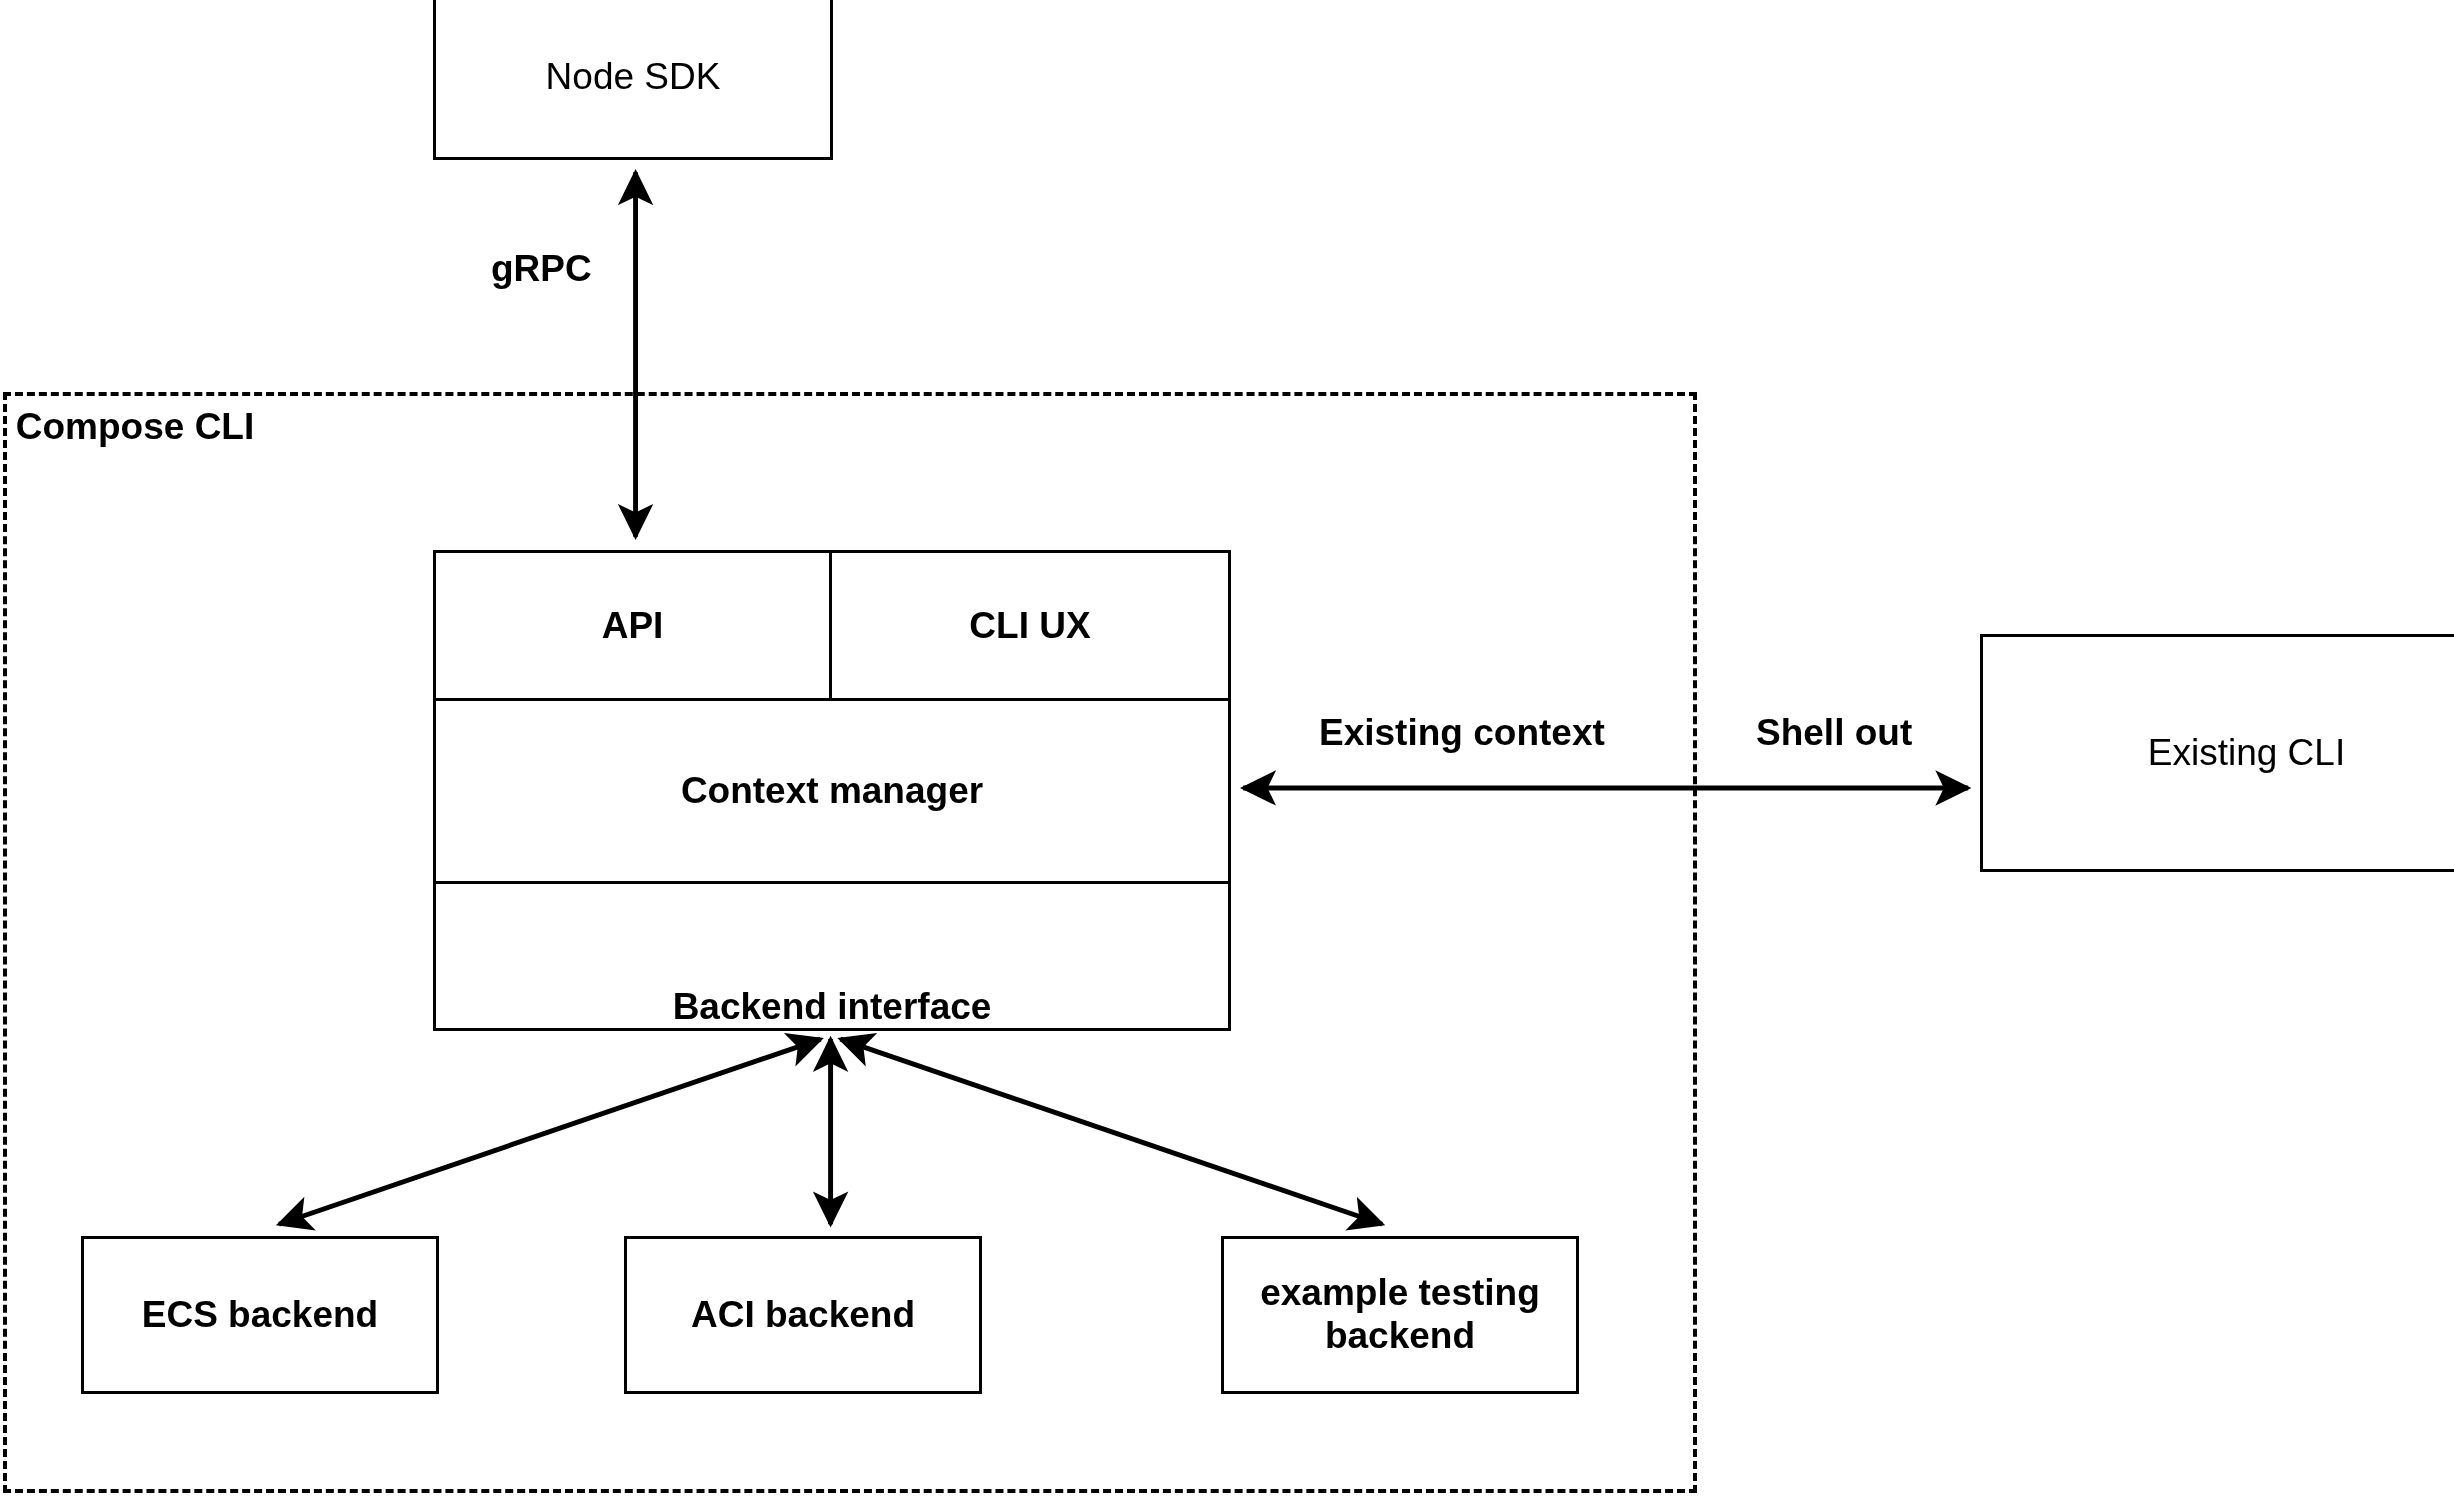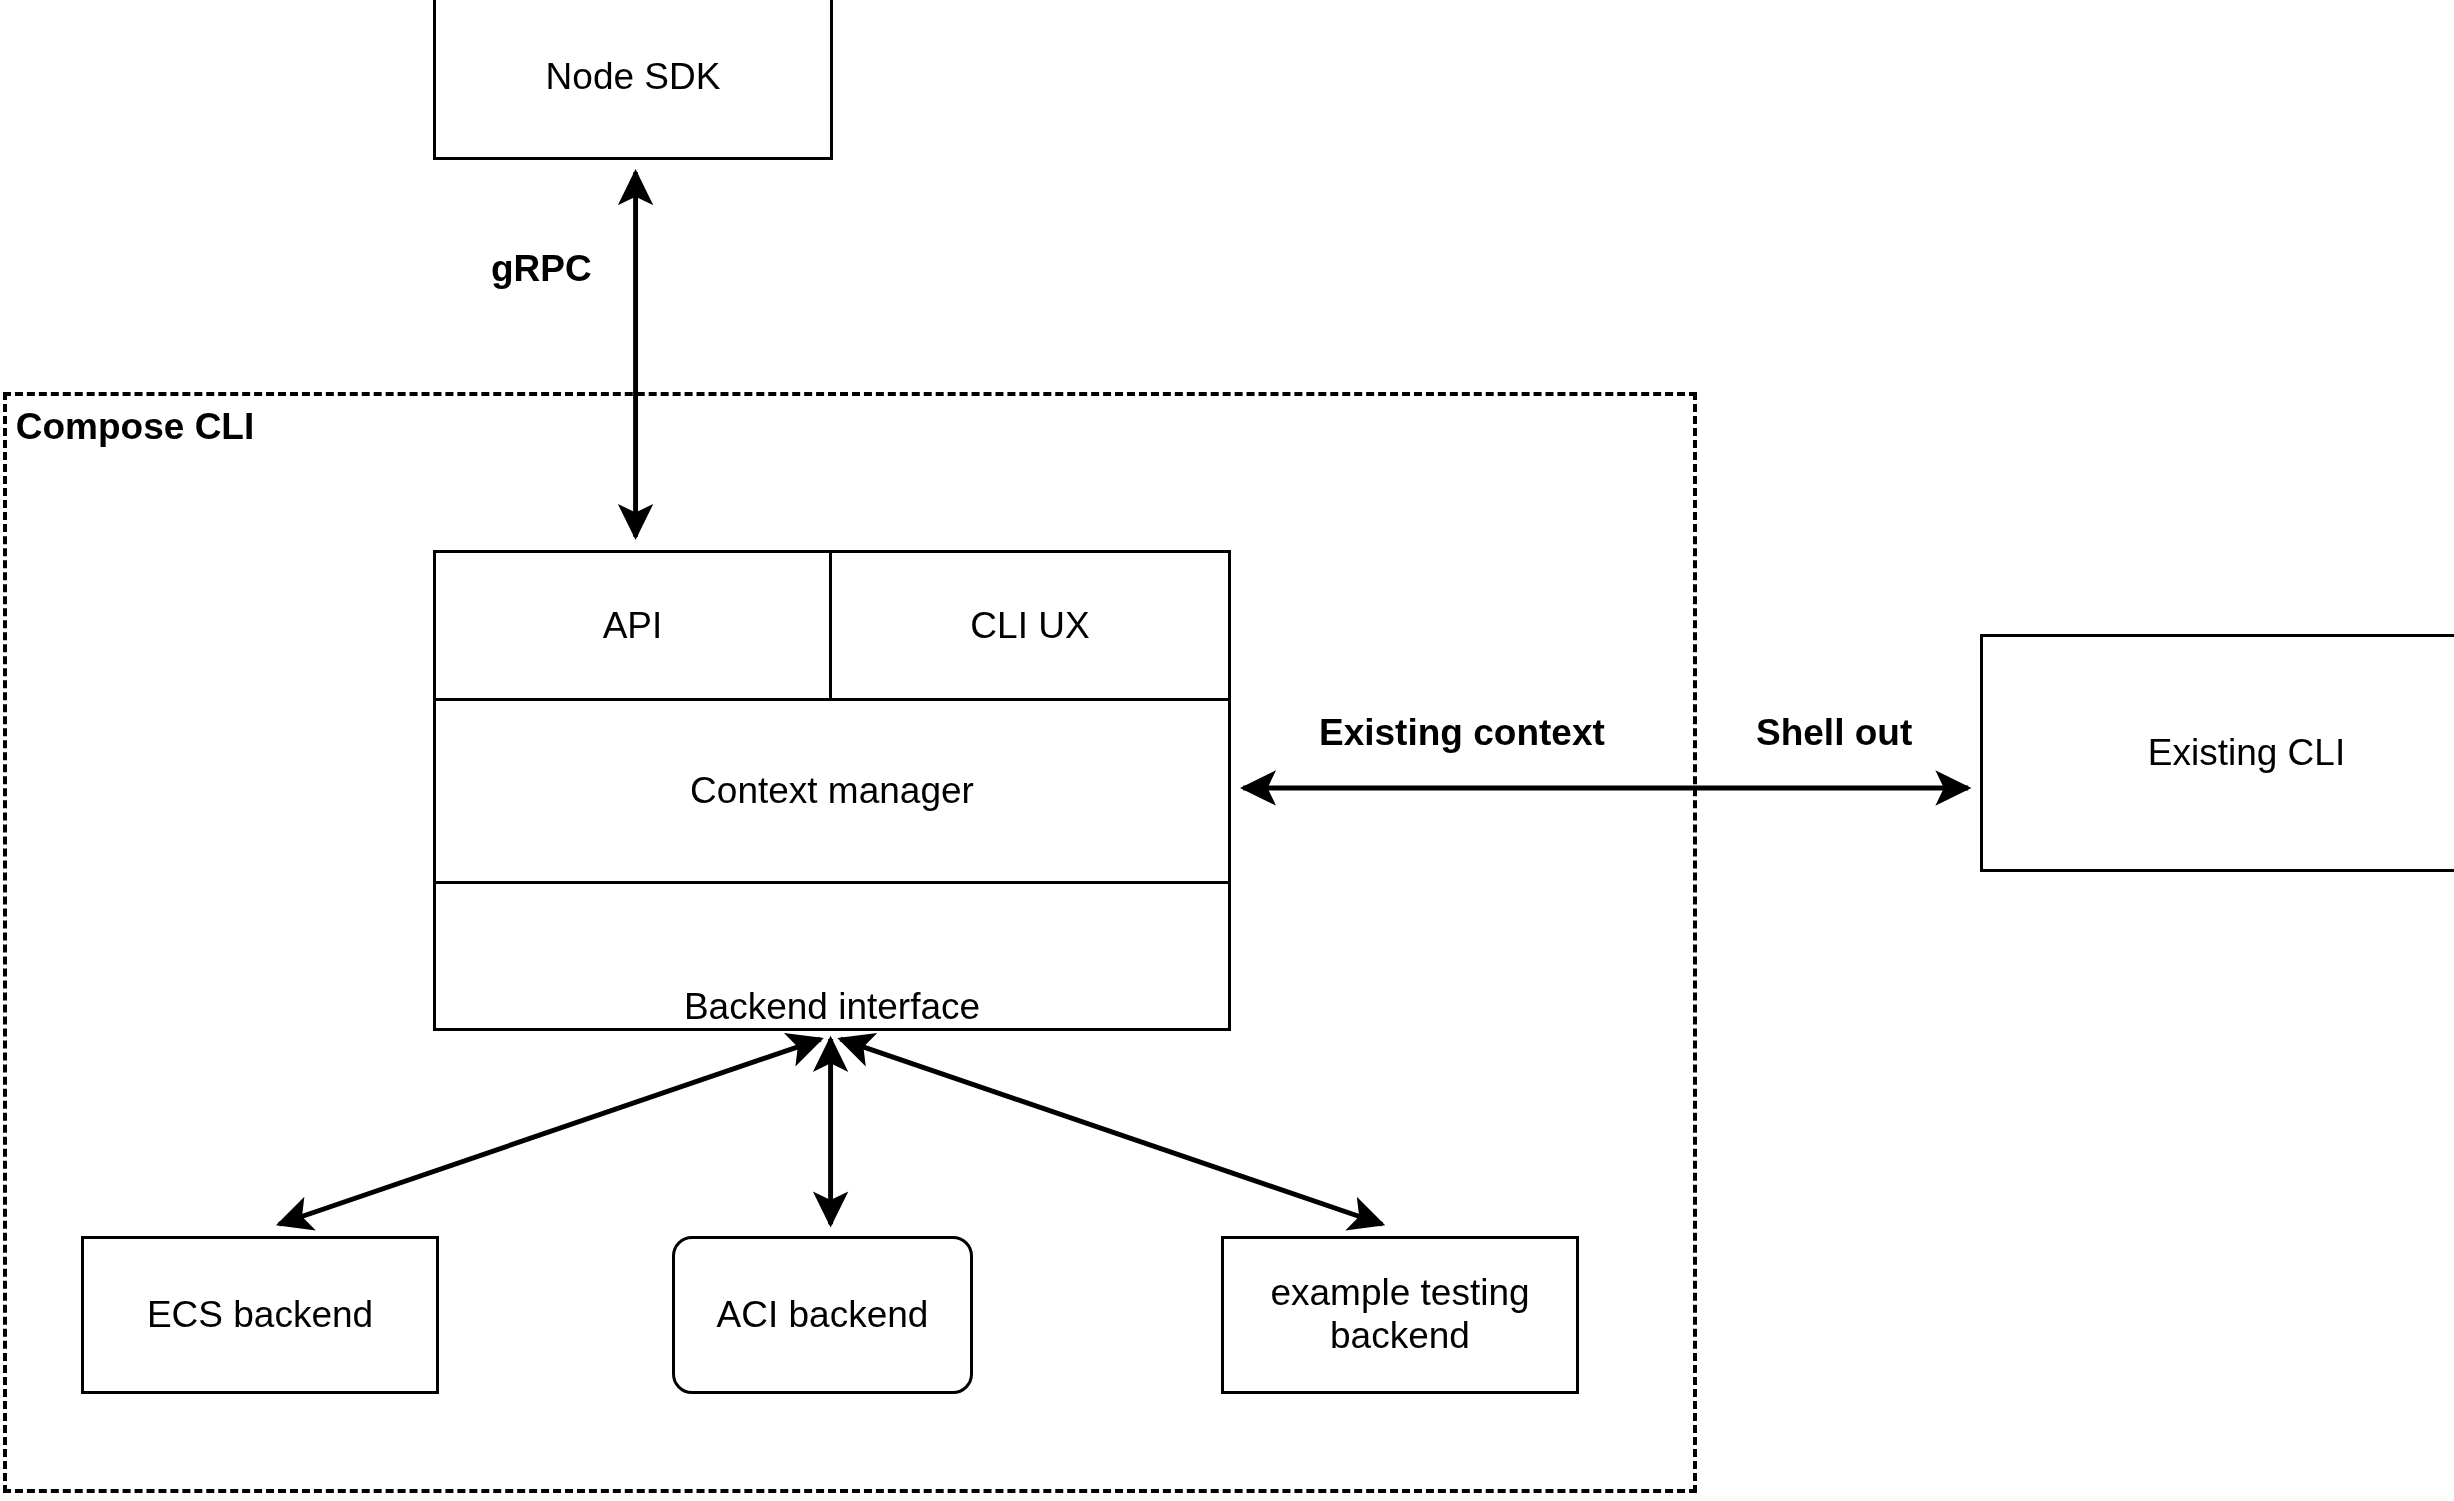--- a/index.html
+++ b/index.html
@@ -34,21 +34,21 @@
     border: 3.9px solid #000000;
     background: #ffffff;
     display: flex;
     align-items: center;
     justify-content: center;
     text-align: center;
     line-height: 1.15;
   }
   .node-label {
     font-size: 37px;
-    font-weight: 400;
+    font-weight: 700;
     color: #000000;
     padding: 0 7.9px;
   }
   .node-label.bold {
     font-weight: normal;
   }
   
   #node-sdk-box {
     left: 433px;
     top: -4.9px;
@@ -107,25 +107,24 @@
     width: 50%;
   }
   
   #ecs-backend-box {
     left: 81px;
     top: 1236px;
     width: 358px;
     height: 158px;
   }
   #aci-backend-box {
-    left: 672px;
+    left: 624px;
     top: 1236px;
-    width: 301px;
-    height: 158px;
-    border-radius: 20px;
+    width: 358px;
+    height: 158px;
   }
   #example-backend-box {
     left: 1221px;
     top: 1236px;
     width: 358px;
     height: 158px;
   }
   
   #compose-cli-container {
     position: absolute;

